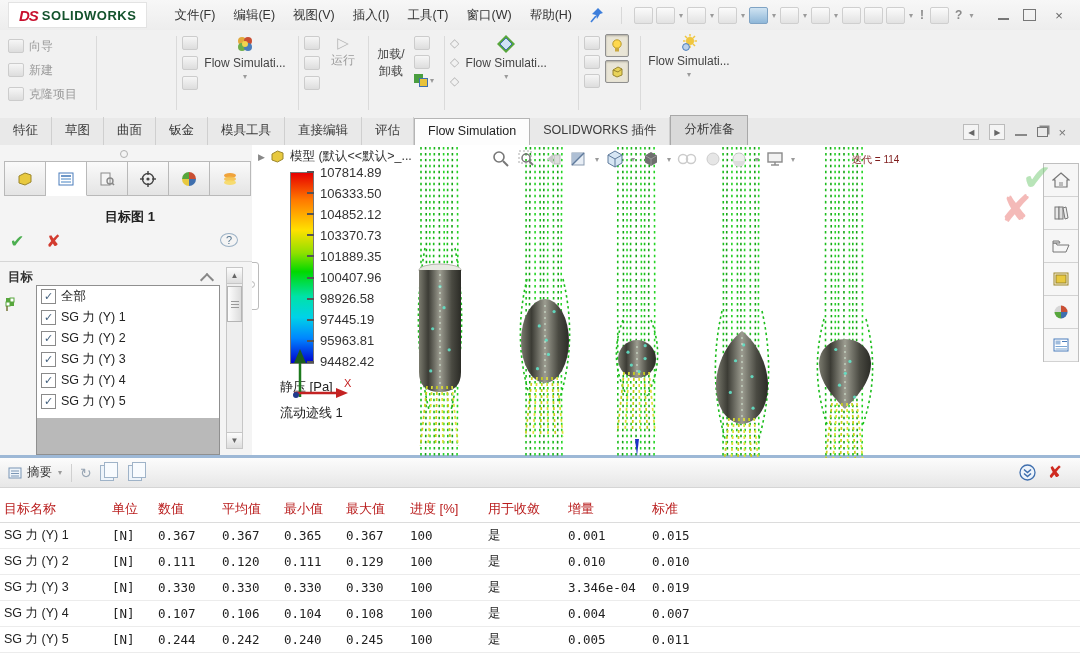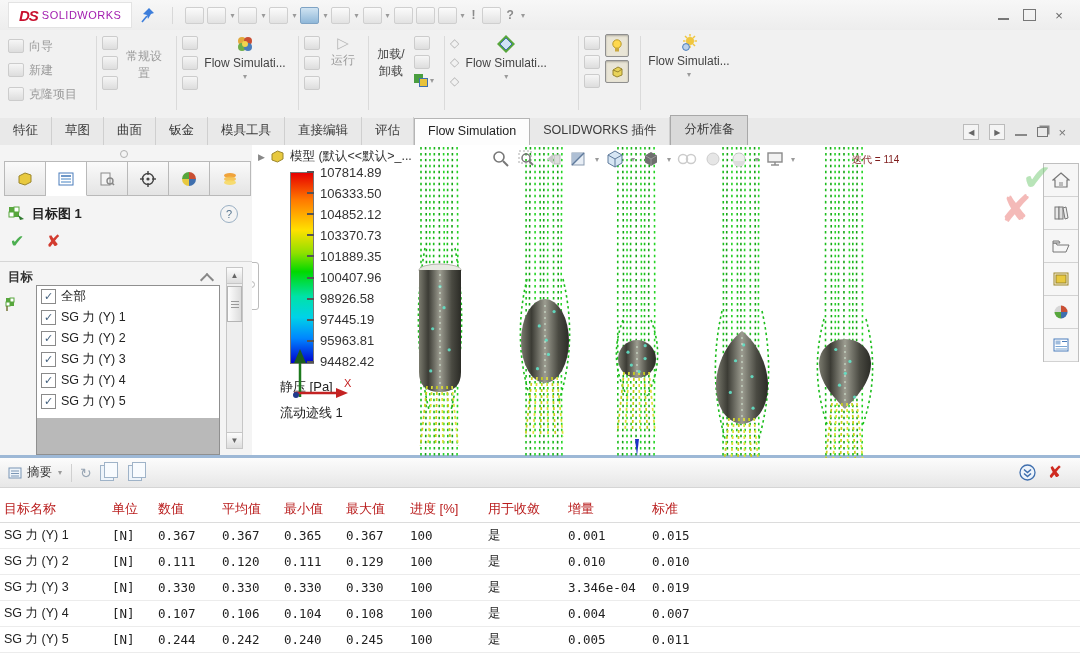--- a/index.html
+++ b/index.html
@@ -6,21 +6,21 @@
   body{width:1080px;height:658px;position:relative;overflow:hidden;
        font-family:"Liberation Sans","DejaVu Sans",sans-serif;background:#f0f0f0;
        -webkit-font-smoothing:antialiased;}
   .abs{position:absolute;}
   
   .titlebar{left:0;top:0;width:1080px;height:30px;background:linear-gradient(#f7f7f7,#ededed);
             border-bottom:1px solid #dcdcdc;display:flex;align-items:center;}
   .logo{margin-left:8px;background:#fff;border:1px solid #e3e3e3;height:24px;display:flex;
         align-items:center;padding:0 10px;gap:4px;}
   .logo .ds{color:#c8102e;font-style:italic;font-weight:bold;font-size:15px;letter-spacing:-1px;}
-  .logo .word{color:#a21caf;font-weight:normal;font-size:11px;letter-spacing:.5px;}
+  .logo .word{color:#14532d;font-weight:bold;font-size:13px;letter-spacing:.5px;}
   .menus{display:flex;margin-left:18px;}
   .menu{font-size:12.5px;color:#333;padding:4px 9px;cursor:default;}
   .pin{width:20px;height:20px;margin-left:6px;}
   .qbar{display:flex;align-items:center;gap:3px;margin-left:14px;border-left:1px solid #d8d8d8;padding-left:12px;}
   .qicon{width:17px;height:15px;border:1px solid #cfcfcf;background:linear-gradient(#fbfbfb,#e2e2e2);
          border-radius:2px;position:relative;}
   .qicon.colored{background:linear-gradient(#cfe3f2,#8fb7d8);border-color:#7fa3c4;}
   .caret{color:#9a9a9a;font-size:8px;margin:0 1px;}
   .qtext{color:#8a8a8a;font-size:12px;font-weight:bold;padding:0 3px;}
   .winbtns{margin-left:auto;display:flex;align-items:center;gap:14px;padding-right:12px;color:#666;}
@@ -51,21 +51,21 @@
   .navbox{width:14px;height:14px;border:1px solid #bbb;background:#f4f4f4;font-size:8px;color:#666;
           display:flex;align-items:center;justify-content:center;}
   
   .leftpanel{left:0;top:145px;width:252px;height:313px;background:#f4f4f4;border-right:1px solid #b9b9b9;}
   .phandle{position:absolute;left:120px;top:5px;width:6px;height:6px;border:1px solid #b0b0b0;border-radius:50%;}
   .ptabs{position:absolute;left:4px;top:16px;display:flex;}
   .ptab{width:40px;height:33px;border:1px solid #b9b9b9;border-left:none;background:linear-gradient(#fafafa,#e4e4e4);
         display:flex;align-items:center;justify-content:center;}
   .ptab:first-child{border-left:1px solid #b9b9b9;}
   .ptab.sel{background:#fff;border-bottom-color:#fff;}
-  .pheader{position:absolute;left:0;top:56px;width:252px;height:26px;display:flex;align-items:center;gap:7px;padding-left:8px;box-sizing:border-box;}
+  .pheader{position:absolute;left:0;top:56px;width:252px;height:26px;display:flex;align-items:center;gap:7px;padding-left:8px;box-sizing:border-box;flex-direction:column;}
   .ptitle{font-size:13px;font-weight:bold;color:#222;}
   .phelp{margin-left:auto;margin-right:14px;width:16px;height:16px;border:1px solid #9ab0c4;border-radius:50%;
          color:#55748e;font-size:11px;display:flex;align-items:center;justify-content:center;}
   .okx{position:absolute;left:10px;top:86px;display:flex;gap:22px;font-size:17px;}
   .okx .ok{color:#4caf50;} .okx .no{color:#d23b2f;font-weight:bold;}
   .pdivider{position:absolute;left:0;top:116px;width:252px;height:1px;background:#d6d6d6;}
   .goalshdr{position:absolute;left:8px;top:124px;font-size:12.5px;color:#333;font-weight:bold;}
   .chev{position:absolute;left:202px;top:130px;width:8px;height:8px;border-left:2px solid #888;border-top:2px solid #888;transform:rotate(45deg);}
   .flag2{position:absolute;left:5px;top:152px;}
   .listbox{position:absolute;left:36px;top:140px;width:184px;height:170px;border:1px solid #8f8f8f;background:#b9b9b9;box-sizing:border-box;}
@@ -119,20 +119,29 @@
   svg{display:block;}
 </style>
 </head>
 <body>
 
 <div class="abs titlebar">
   <div class="logo">
     <span class="ds">DS</span>
     <span class="word">SOLIDWORKS</span>
   </div>
+  <div class="menus">
+    <span class="menu">文件(F)</span>
+      <span class="menu">编辑(E)</span>
+      <span class="menu">视图(V)</span>
+      <span class="menu">插入(I)</span>
+      <span class="menu">工具(T)</span>
+      <span class="menu">窗口(W)</span>
+      <span class="menu">帮助(H)</span>
+  </div>
   <span class="pin">
     <svg width="20" height="20" viewBox="0 0 20 20">
         <path d="M11 3 L16 8 L13 9 L10 14 L9 10 L5 9 Z" fill="#3d7edb"></path>
         <line x1="9" y1="11" x2="4" y2="17" stroke="#3d7edb" stroke-width="1.6"></line>
       </svg>
   </span>
   <div class="qbar">
     <span class="qicon"></span>
     <span class="qicon"></span>
       <span class="caret">▾</span>
@@ -171,28 +180,20 @@
     <div class="rrow">
         <span class="tico"></span>
         <span class="rlabel">新建</span>
       </div>
     <div class="rrow">
         <span class="tico"></span>
         <span class="rlabel">克隆项目</span>
       </div>
   </div>
   <div class="rsep" style="left:96px;"></div>
-  <div class="rgroup" style="left:102px;width:70px;display:flex;gap:6px;">
-    <div style="display:flex;flex-direction:column;gap:6px;padding-top:2px;">
-      <span class="tico"></span>
-      <span class="tico"></span>
-      <span class="tico"></span>
-    </div>
-    <div class="rlabel" style="width:40px;white-space:normal;text-align:center;padding-top:14px;">常规设置</div>
-  </div>
   <div class="rsep" style="left:176px;"></div>
   <div class="rgroup" style="left:182px;width:112px;display:flex;gap:4px;">
     <div style="display:flex;flex-direction:column;gap:6px;padding-top:2px;">
       <span class="tico"></span>
       <span class="tico"></span>
       <span class="tico"></span>
     </div>
     <div class="bigbtn">
       <svg width="20" height="20" viewBox="0 0 20 20">
           <circle cx="7" cy="7" r="4" fill="#e2a93c"></circle>

